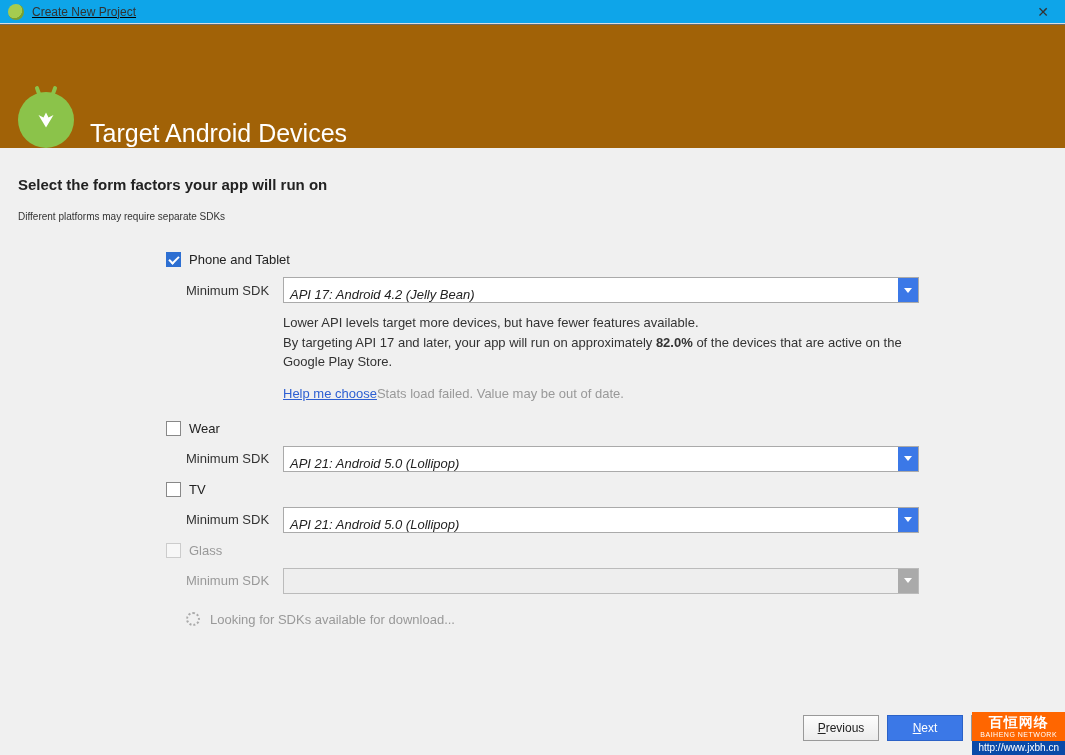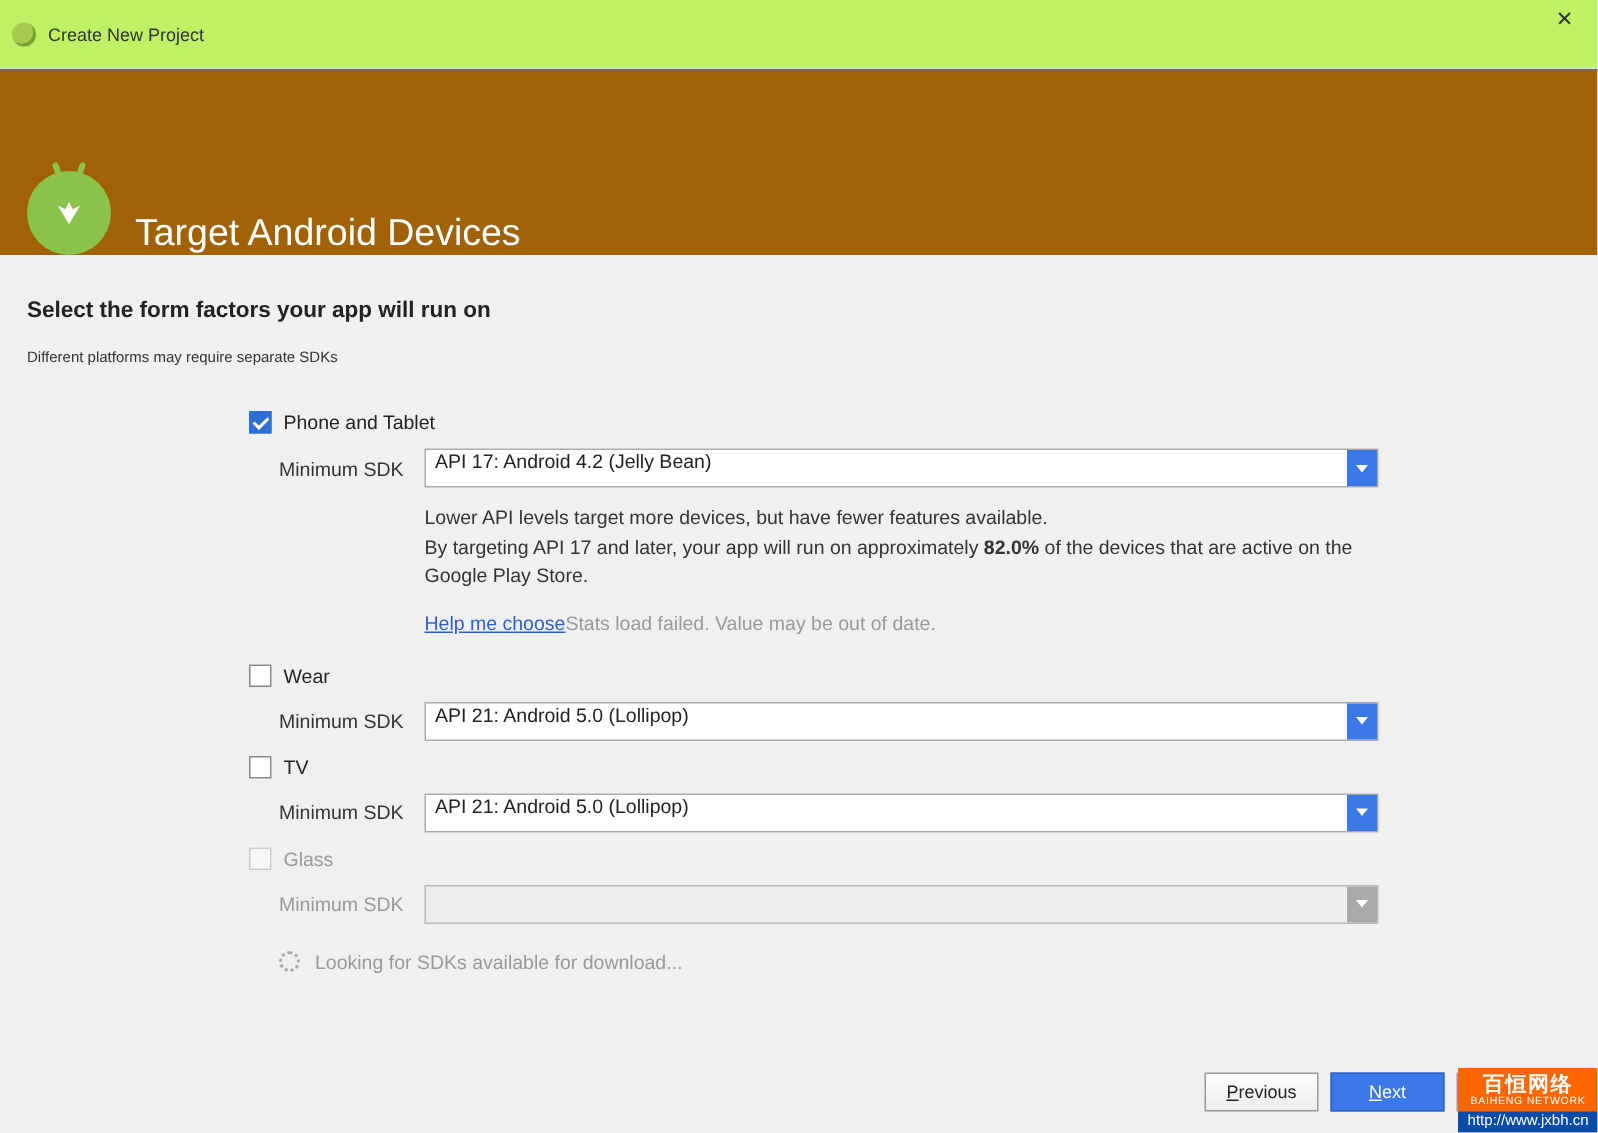--- a/index.html
+++ b/index.html
@@ -6,27 +6,28 @@
     body {
       font-family: "Segoe UI", Tahoma, sans-serif;
       font-size: 13px;
       background: #f0f0f0;
       width: 1065px;
       height: 755px;
       overflow: hidden;
       position: relative;
     }
     .titlebar {
-      height: 46px;
-      background: #bef264;
+      height: 24px;
+      background: #0ea5e9;
       display: flex;
       align-items: center;
       padding: 0 8px;
       border-bottom: 1px solid #ddd;
       position: relative;
+      text-decoration: underline;
     }
     .titlebar-icon {
       width: 16px;
       height: 16px;
       margin-right: 8px;
       background: radial-gradient(circle at 40% 40%, #a5cc4f 55%, #7aa130 58%);
       border-radius: 50%;
     }
     .titlebar-text { font-size: 12px; color: #333; }
     .close-x {
@@ -115,24 +116,25 @@
       color: #333;
       flex-shrink: 0;
     }
     .sdk-label.disabled { color: #999; }
     .select {
       flex: 1;
       height: 26px;
       border: 1px solid #aaa;
       background: #fff;
       display: flex;
-      align-items: flex-start;
+      align-items: flex-end;
       padding-left: 6px;
       position: relative;
       color: #222;
+      font-style: italic;
     }
     .select.disabled { background: #eee; color:#999; border-color:#bbb; }
     .select-arrow {
       position: absolute;
       right: 0; top: 0;
       width: 20px; height: 100%;
       background: #3b78e7;
       display: flex;
       align-items: center;
       justify-content: center;

